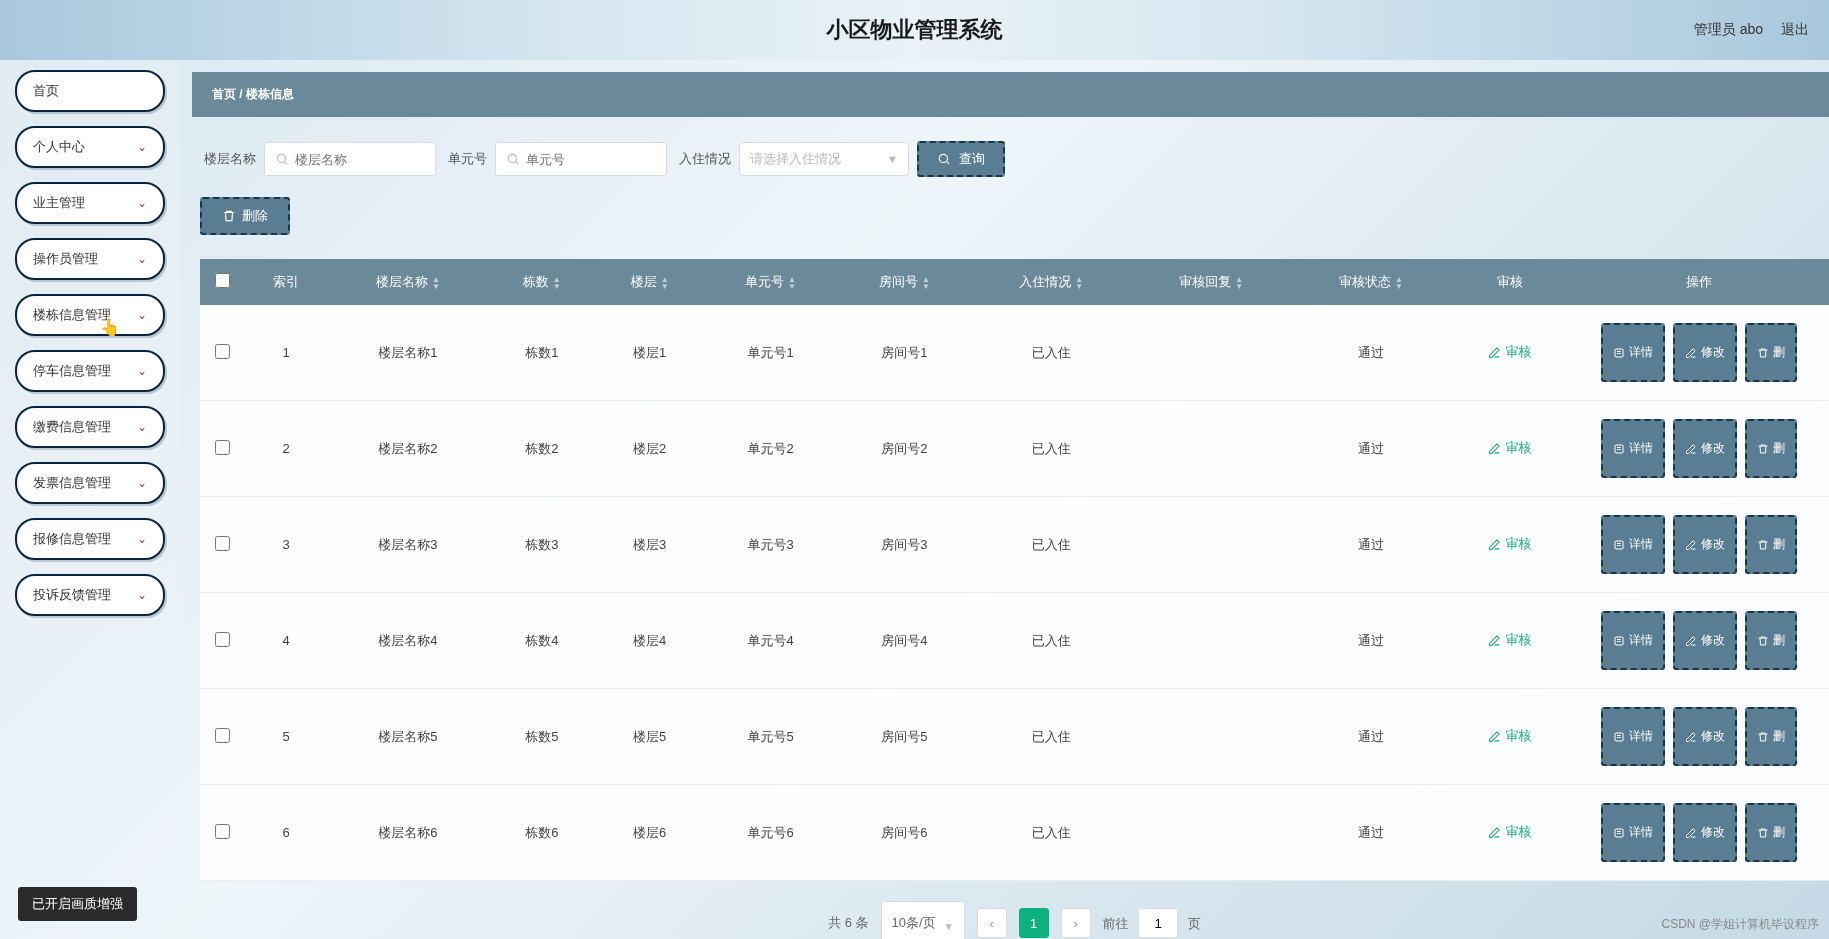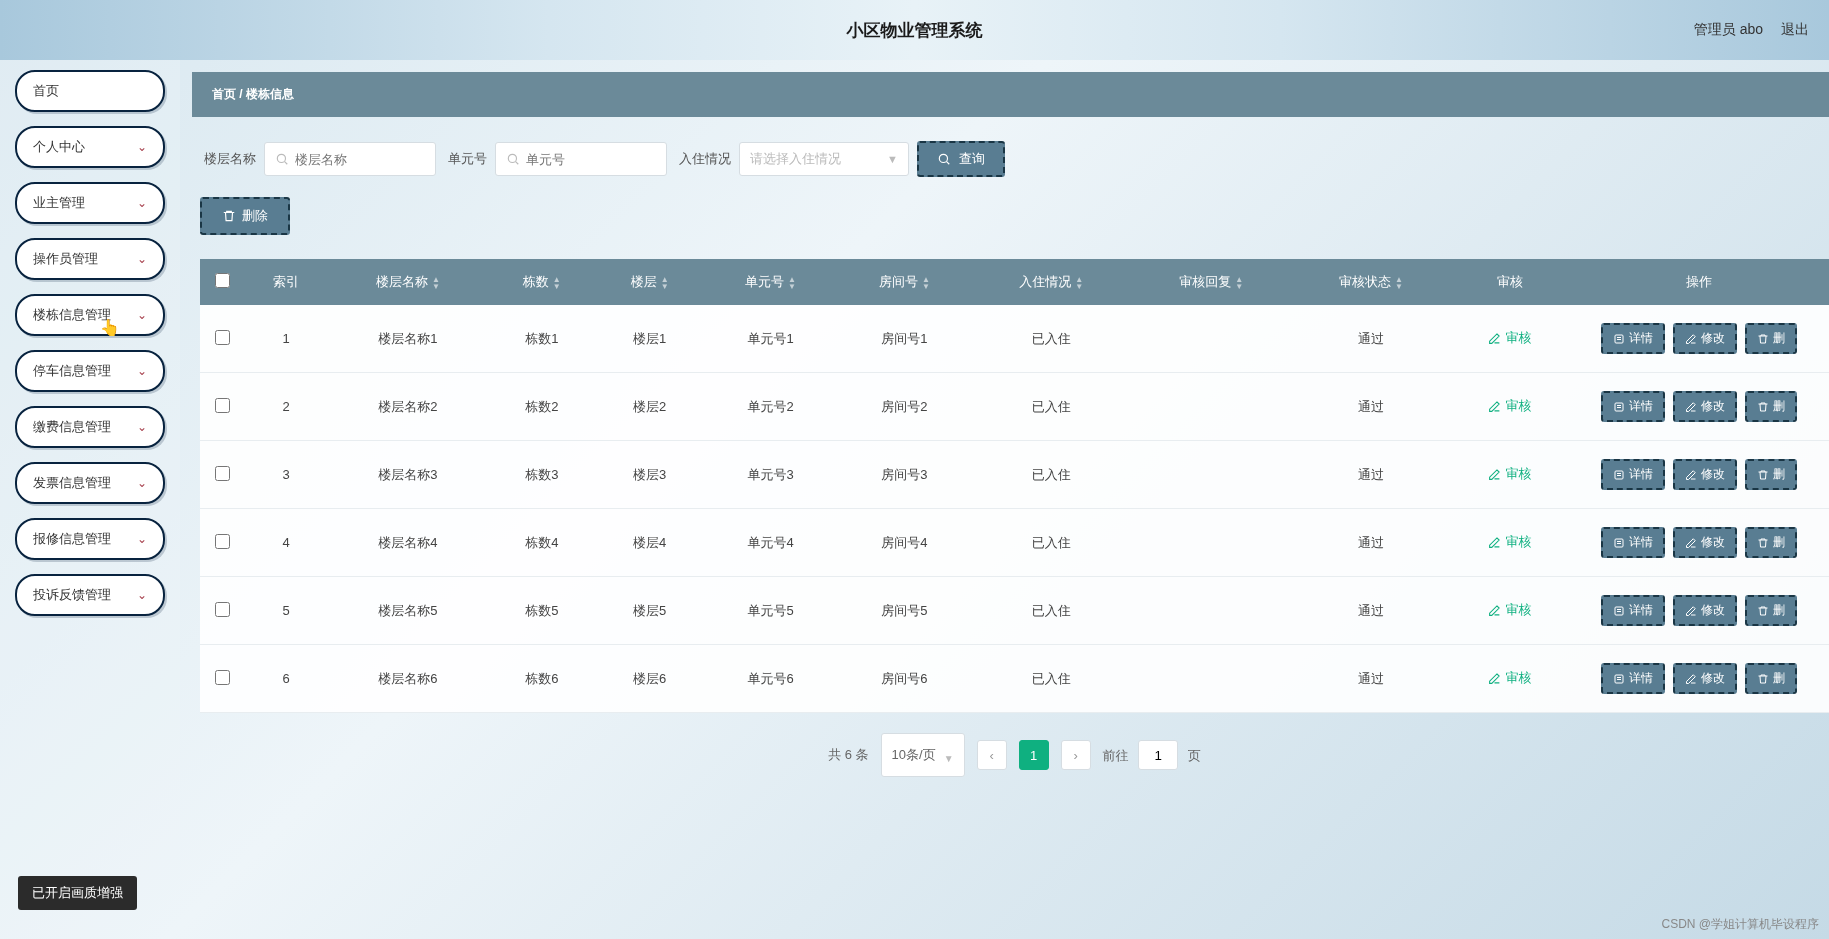--- a/index.html
+++ b/index.html
@@ -1,19 +1,19 @@
 <!DOCTYPE html>
 <html><head>
 <meta charset="utf-8">
 <style>
 * { box-sizing: border-box; margin: 0; padding: 0; }
 body { font-family: "Microsoft YaHei", Arial, sans-serif; font-size: 13px; color: #333; background: #e8f0f3; overflow: hidden; }
 .app { width: 1829px; height: 939px; position: relative; background: linear-gradient(135deg, #d9e8f0 0%, #eef5f9 40%, #c5dae6 100%); }
 .header { height: 60px; display: flex; align-items: center; justify-content: center; position: relative; background: linear-gradient(90deg, #a8c8dc 0%, #d5e6f0 30%, #e8f2f7 50%, #d5e6f0 70%, #a8c8dc 100%); }
-.header-title { font-size: 17px; font-weight: bold; color: #1a1a1a; }
+.header-title { font-size: 22px; font-weight: bold; color: #1a1a1a; }
 .header-right { position: absolute; right: 20px; display: flex; gap: 18px; font-size: 14px; color: #333; }
 .header-right span { cursor: pointer; }
 .body { display: flex; height: calc(100% - 60px); }
 .sidebar { width: 180px; padding: 10px 15px; overflow-y: auto; background: rgba(240,245,248,0.3); }
 .nav-item { display: flex; align-items: center; justify-content: space-between; background: #fff; border: 2px solid #08233f; border-radius: 20px; padding: 10px 16px; margin-bottom: 14px; cursor: pointer; font-size: 13px; color: #333; box-shadow: 2px 2px 0 rgba(8,35,63,0.2); }
 .nav-item .chev { color: #a8434f; font-size: 12px; }
 .main { flex: 1; padding: 12px 0 12px 12px; overflow: auto; position: relative; }
 .breadcrumb { background: #6b8a99; color: #fff; padding: 14px 20px; font-size: 12px; font-weight: bold; }
 .breadcrumb a { color: #fff; text-decoration: none; }
 .content { padding: 24px 0 24px 8px; }
@@ -29,28 +29,28 @@
 .btn-delete { background: #597d92; color: #fff; border: 2px dashed #1a3645; padding: 8px 20px; border-radius: 3px; cursor: pointer; display: flex; align-items: center; gap: 6px; font-size: 13px; margin-bottom: 24px; }
 .btn-delete svg { width: 14px; height: 14px; }
 .table { width: 100%; border-collapse: collapse; background: rgba(255,255,255,0.9); }
 .table thead th { background: #6b8a99; color: #fff; font-weight: normal; font-size: 13px; padding: 14px 8px; text-align: center; position: relative; }
 .table thead th .sort { display: inline-flex; flex-direction: column; margin-left: 4px; font-size: 8px; line-height: 7px; color: rgba(255,255,255,0.6); vertical-align: middle; }
 .table tbody td { padding: 18px 8px; text-align: center; border-bottom: 1px solid #e8edf0; font-size: 13px; color: #444; }
 .table input[type=checkbox] { width: 15px; height: 15px; cursor: pointer; }
 .audit-link { color: #0fb080; cursor: pointer; display: inline-flex; align-items: center; gap: 4px; }
 .audit-link svg { width: 13px; height: 13px; }
 .action-btns { display: flex; gap: 8px; justify-content: center; }
-.action-btn { background: #597d92; color: #fff; border: 2px dashed #1a3645; padding: 5px 10px; border-radius: 3px; cursor: pointer; display: flex; align-items: center; gap: 4px; font-size: 12px; white-space: nowrap; }
+.action-btn { background: #597d92; color: #fff; border: 2px dashed #1a3645; padding: 19px 10px; border-radius: 3px; cursor: pointer; display: flex; align-items: center; gap: 4px; font-size: 12px; white-space: nowrap; }
 .action-btn svg { width: 12px; height: 12px; }
 .pagination { display: flex; align-items: center; justify-content: center; gap: 12px; margin-top: 20px; font-size: 13px; color: #666; }
 .page-size { background: #fff; border: 1px solid #d6dde2; border-radius: 3px; padding: 12px 10px; display: flex; align-items: flex-end; gap: 8px; cursor: pointer; }
 .page-btn { width: 30px; height: 30px; display: flex; align-items: center; justify-content: center; border: 1px solid #d6dde2; border-radius: 3px; background: #fff; cursor: pointer; color: #999; }
 .page-btn.active { background: #0fb080; color: #fff; border-color: #0fb080; }
 .page-jump input { width: 40px; height: 30px; border: 1px solid #d6dde2; border-radius: 3px; text-align: center; margin: 0 6px; outline: none; }
-.toast { position: absolute; left: 18px; bottom: 29px; background: #2b2b2b; color: #fff; padding: 8px 14px; border-radius: 3px; font-size: 13px; }
+.toast { position: absolute; left: 18px; bottom: 18px; background: #2b2b2b; color: #fff; padding: 8px 14px; border-radius: 3px; font-size: 13px; }
 .watermark { position: absolute; right: 10px; bottom: 6px; font-size: 12px; color: #888; }
 .cursor-hand { position: absolute; left: 100px; top: 318px; font-size: 16px; pointer-events: none; z-index: 100; }
 </style>
 </head>
 <body>
 
 <div class="app">
   <div class="header">
     <div class="header-title">小区物业管理系统</div>
     <div class="header-right">

